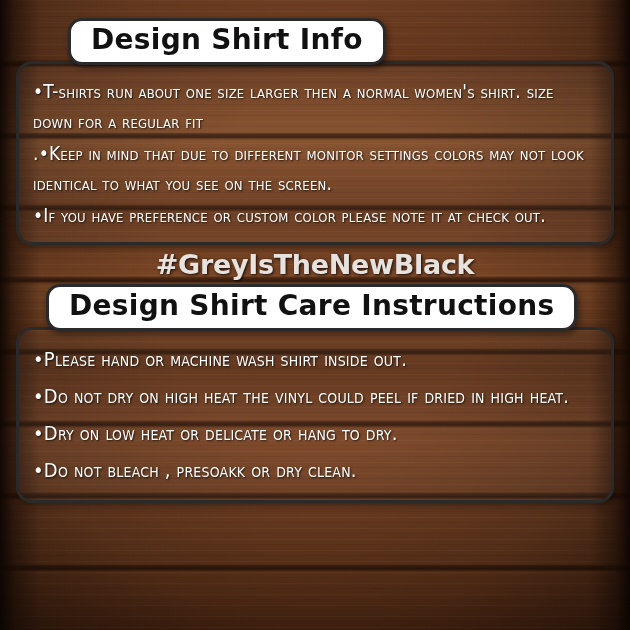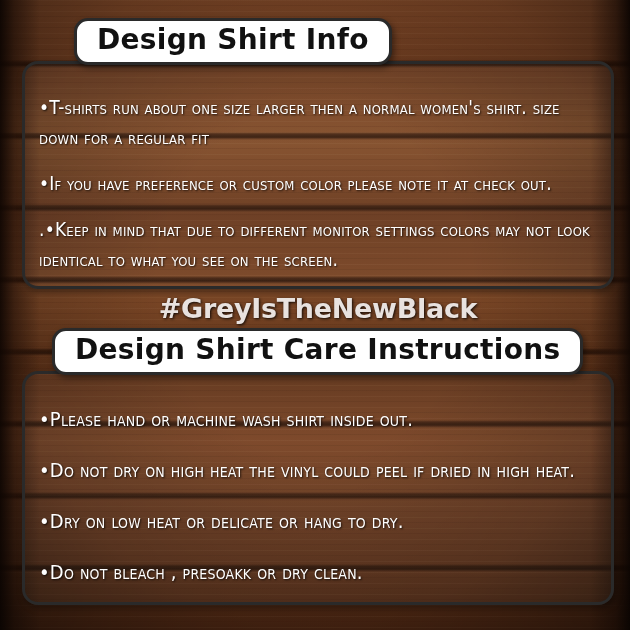--- a/index.html
+++ b/index.html
@@ -53,21 +53,20 @@
         #6d3c20 10%,
         #85502c 22%,
         #6a3a1f 34%,
         #7c4827 46%,
         #5f3319 58%,
         #7a4526 70%,
         #6b3c21 82%,
         #5a3018 94%,
         #4a2512 100%);
     overflow: hidden;
-    padding-left: 6px;
   }
   .vignette {
     position: absolute;
     inset: 0;
     background: radial-gradient(ellipse at 50% 45%,
       rgba(0,0,0,0) 35%,
       rgba(0,0,0,0.18) 70%,
       rgba(0,0,0,0.5) 100%);
     pointer-events: none;
   }
@@ -105,21 +104,21 @@
   
   .panel {
     margin-top: -4px;
     background: rgba(255,255,255,0.03);
     border: 3px solid #2a2a2a;
     border-radius: 16px;
     padding: 12px 14px 10px 14px;
     box-shadow: 2px 3px 7px rgba(0,0,0,0.4);
   }
   .panel p {
-    margin: 16px 0 2px 0;
+    margin: 0 0 2px 0;
     color: #ffffff;
     font-family: "DejaVu Sans Condensed", "DejaVu Sans", sans-serif;
     font-size: 19px;
     line-height: 30px;
     font-variant: small-caps;
     text-transform: lowercase;
     letter-spacing: 0.2px;
     font-stretch: condensed;
     text-shadow: 1px 1px 2px rgba(0,0,0,0.75);
   }
@@ -154,22 +153,22 @@
   <div class="content">
 
     <div class="header-row">
       <div class="header-bar">
         <div class="title">Design Shirt Info</div>
       </div>
     </div>
 
     <div class="panel">
       <p>•T-Shirts run about one size larger then a normal women's shirt. Size down for a regular fit</p>
+      <p>.•Keep in mind that due to different monitor settings colors may not look identical to what you see on the screen.</p>
       <p>•If you have preference or custom color please note it at check out.</p>
-      <p>.•Keep in mind that due to different monitor settings colors may not look identical to what you see on the screen.</p>
     </div>
 
     <div class="hashtag">#GreyIsTheNewBlack</div>
 
     <div class="header-row-2">
       <div class="header-bar">
         <div class="title">Design Shirt Care Instructions</div>
       </div>
     </div>
 

